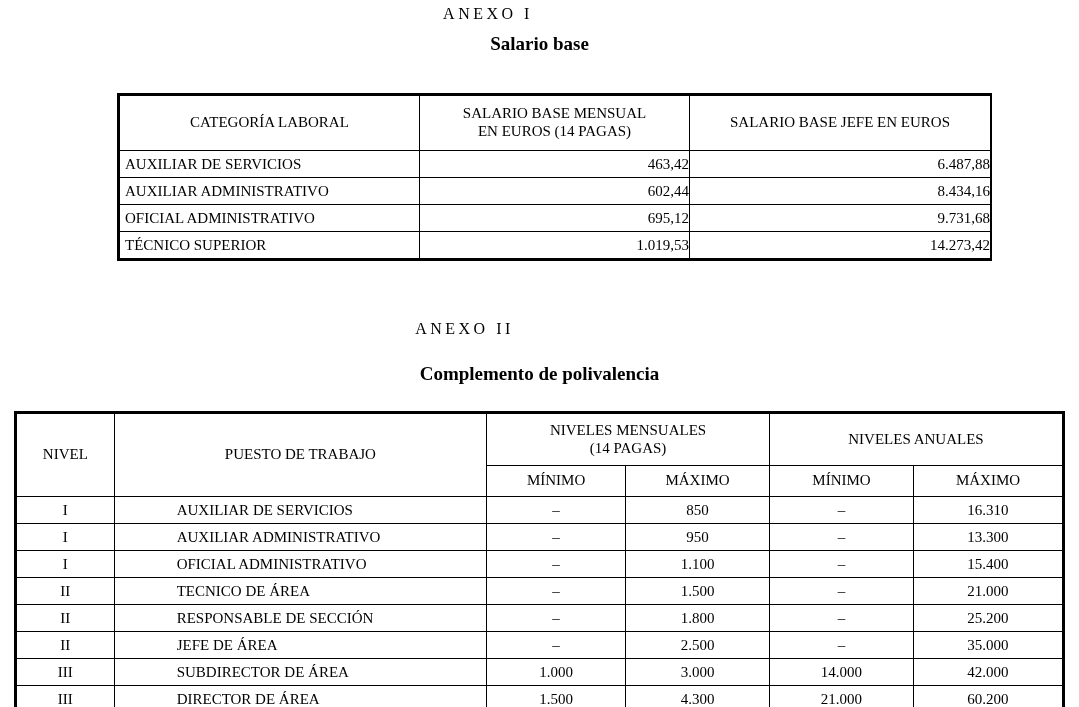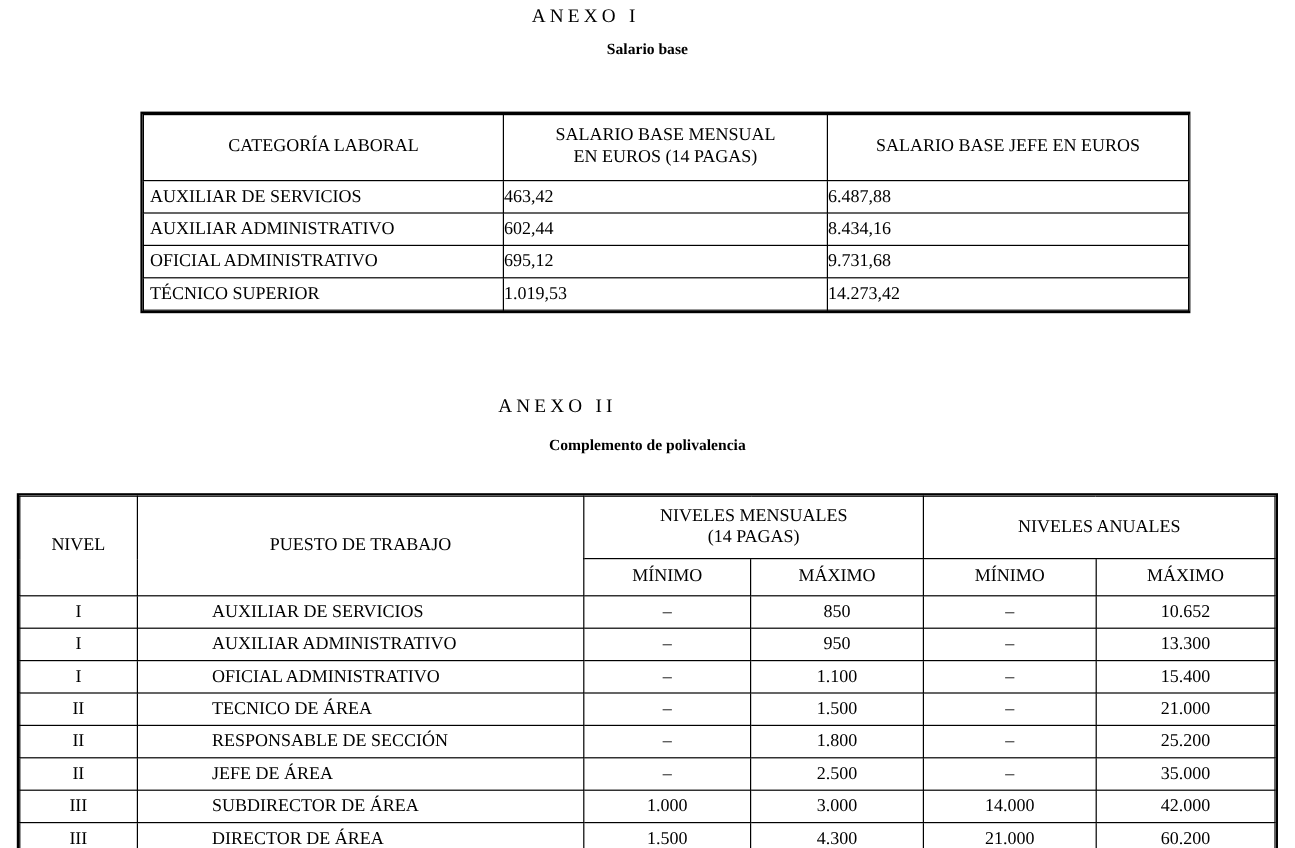--- a/index.html
+++ b/index.html
@@ -26,29 +26,29 @@
   .anexo-title {
     text-align: center;
     font-size: 16px;
     letter-spacing: 3.5px;
     font-weight: normal;
     margin: 0;
     padding: 0;
   }
   .anexo-subtitle {
     text-align: center;
-    font-size: 13px;
+    font-size: 19px;
     font-weight: bold;
     margin: 0;
     padding: 0;
   }
 
   #anexo1-title { position: absolute; left: 0; top: 5px;  width: 976px; }
   #anexo1-sub   { position: absolute; left: 0; top: 33px; width: 1079px; }
-  #anexo2-title { position: absolute; left: 0; top: 330px; width: 929px; }
+  #anexo2-title { position: absolute; left: 0; top: 320px; width: 929px; }
   #anexo2-sub   { position: absolute; left: 0; top: 363px; width: 1079px; }
 
   
   table.doc-table {
     border-collapse: collapse;
     table-layout: fixed;
     font-size: 15px;
     background: #fff;
   }
   table.doc-table td,
@@ -84,21 +84,21 @@
     text-align: center;
     line-height: 1.18;
     font-size: 15px;
     padding: 2px 4px;
   }
   #table1 tbody td { height: 26px; font-size: 15px; }
   #table1 tbody td.cat {
     text-align: left;
     padding-left: 5px;
   }
-  #table1 tbody td.num { text-align: left; }
+  #table1 tbody td.num { text-align: right; }
 
   
   #table2-wrap {
     left: 14px;
     top: 411px;
     width: 1047px;
   }
   #table2 { width: 1047px; }
   #table2 .c-nivel  { width: 97px; }
   #table2 .c-puesto { width: 370px; }
@@ -203,21 +203,21 @@
           <th class="sub">MÁXIMO</th>
         </tr>
       </thead>
       <tbody>
         <tr>
           <td class="nivel">I</td>
           <td class="puesto">AUXILIAR DE SERVICIOS</td>
           <td class="dash">–</td>
           <td class="num">850</td>
           <td class="dash">–</td>
-          <td class="num">10.652</td>
+          <td class="num">16.310</td>
         </tr>
         <tr>
           <td class="nivel">I</td>
           <td class="puesto">AUXILIAR ADMINISTRATIVO</td>
           <td class="dash">–</td>
           <td class="num">950</td>
           <td class="dash">–</td>
           <td class="num">13.300</td>
         </tr>
         <tr>

